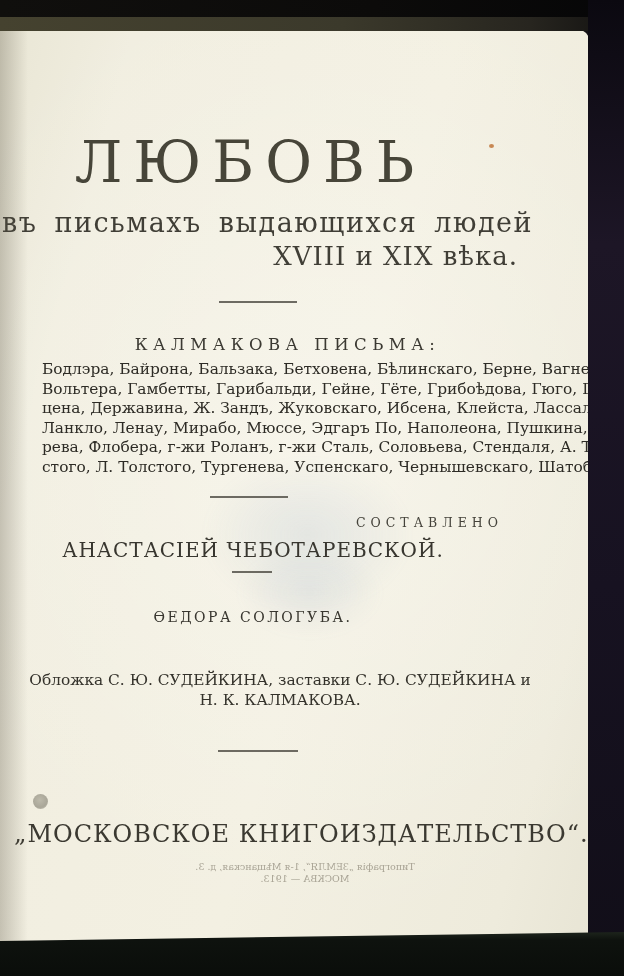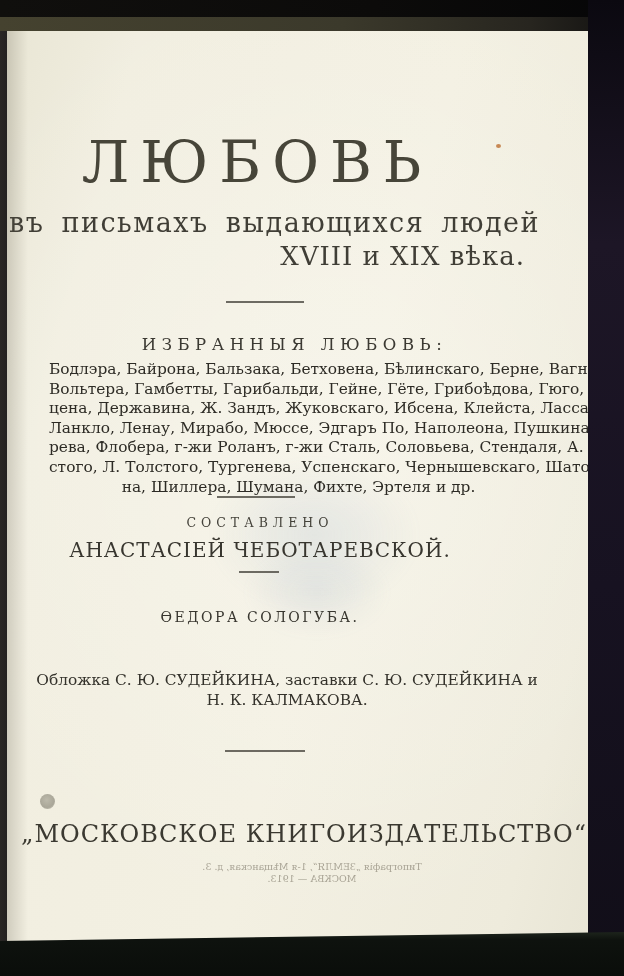--- a/index.html
+++ b/index.html
@@ -6,21 +6,21 @@
   body {
     width: 624px; height: 976px;
     background: #141216;
     font-family: "DejaVu Serif", "Liberation Serif", serif;
     overflow: hidden;
   }
   .scan { position: relative; width: 624px; height: 976px; }
 
   
   .page {
-    position: absolute; left: 7px; top: 30px; width: 589px; height: 913px;
+    position: absolute; left: 0; top: 30px; width: 589px; height: 913px;
     background:
       radial-gradient(ellipse 120% 90% at 55% 45%, rgba(255,255,252,0.35), rgba(255,255,252,0) 60%),
       linear-gradient(105deg, #e9e6d5 0%, #f1eee0 16%, #f3f0e2 55%, #eeebdc 88%, #e8e5d5 100%);
     border-top-right-radius: 10px;
   }
   .gutter-shadow {
     position: absolute; left: 0; top: 30px; width: 28px; height: 913px;
     background: linear-gradient(90deg, rgba(92,86,70,0.30), rgba(92,86,70,0));
   }
 
@@ -72,21 +72,21 @@
   }
 
   .authors {
     position: absolute; left: 42px; top: 330px; width: 499px;
     font-size: 15.4px; line-height: 19.6px; color: #2d2b25;
   }
   .authors .line { text-align: justify; text-align-last: justify; white-space: nowrap; }
   .authors .line-last { text-align: center; text-align-last: center; }
 
   .small-caps-label { font-size: 12.5px; letter-spacing: 5px; color: #45433b; }
-  .compiled-label { left: 3px; top: 485px; width: 500px; }
+  .compiled-label { left: 3px; top: 485px; width: 500px; text-align: right; }
   .compiled-by { left: 3px; top: 500px; width: 500px; font-size: 20px; letter-spacing: 1px; color: #38362f; margin-top: 8px; }
   .preface-label { left: 3px; top: 564px; width: 500px; letter-spacing: 4.5px; }
   .preface-by { left: 3px; top: 579px; width: 500px; font-size: 14px; letter-spacing: 2.5px; color: #38362f; }
 
   .cover1 { left: 20px; top: 641px; width: 520px; font-size: 15.4px; color: #34322b; }
   .cover2 { left: 20px; top: 661px; width: 520px; font-size: 15.4px; color: #34322b; }
 
   .publisher {
     left: 14px; top: 790px; width: 520px; text-align: center;
     font-size: 24px; letter-spacing: 1px; color: #3b3931;
@@ -130,30 +130,29 @@
 
     <div class="stamp-ghost"></div>
     <div class="stamp-ghost2"></div>
 
     <div class="t title">ЛЮБОВЬ</div>
     <div class="t subtitle1">въ письмахъ выдающихся людей</div>
     <div class="t subtitle2">XVIII и XIX вѣка.</div>
 
     <div class="divider div1"></div>
 
-    <div class="t sec-header">ИЗБРАННЫЯ ЛЮБОВЬ:</div>
+    <div class="t sec-header">КАЛМАКОВА ПИСЬМА:</div>
 
     <div class="authors">
       <div class="line">Бодлэра, Байрона, Бальзака, Бетховена, Бѣлинскаго, Берне, Вагнера,</div>
       <div class="line">Вольтера, Гамбетты, Гарибальди, Гейне, Гёте, Грибоѣдова, Гюго, Гер-</div>
       <div class="line">цена, Державина, Ж. Зандъ, Жуковскаго, Ибсена, Клейста, Лассаля,</div>
       <div class="line">Ланкло, Ленау, Мирабо, Мюссе, Эдгаръ По, Наполеона, Пушкина, Ога-</div>
       <div class="line">рева, Флобера, г-жи Роланъ, г-жи Сталь, Соловьева, Стендаля, А. Тол-</div>
       <div class="line">стого, Л. Толстого, Тургенева, Успенскаго, Чернышевскаго, Шатобріа-</div>
-      <div class="line line-last">на, Шиллера, Шумана, Фихте, Эртеля и др.</div>
     </div>
 
     <div class="divider div2"></div>
 
     <div class="t center small-caps-label compiled-label">СОСТАВЛЕНО</div>
     <div class="t center compiled-by">АНАСТАСІЕЙ ЧЕБОТАРЕВСКОЙ.</div>
 
     <div class="divider div3"></div>
 
     <div class="t center preface-by">ѲЕДОРА СОЛОГУБА.</div>

